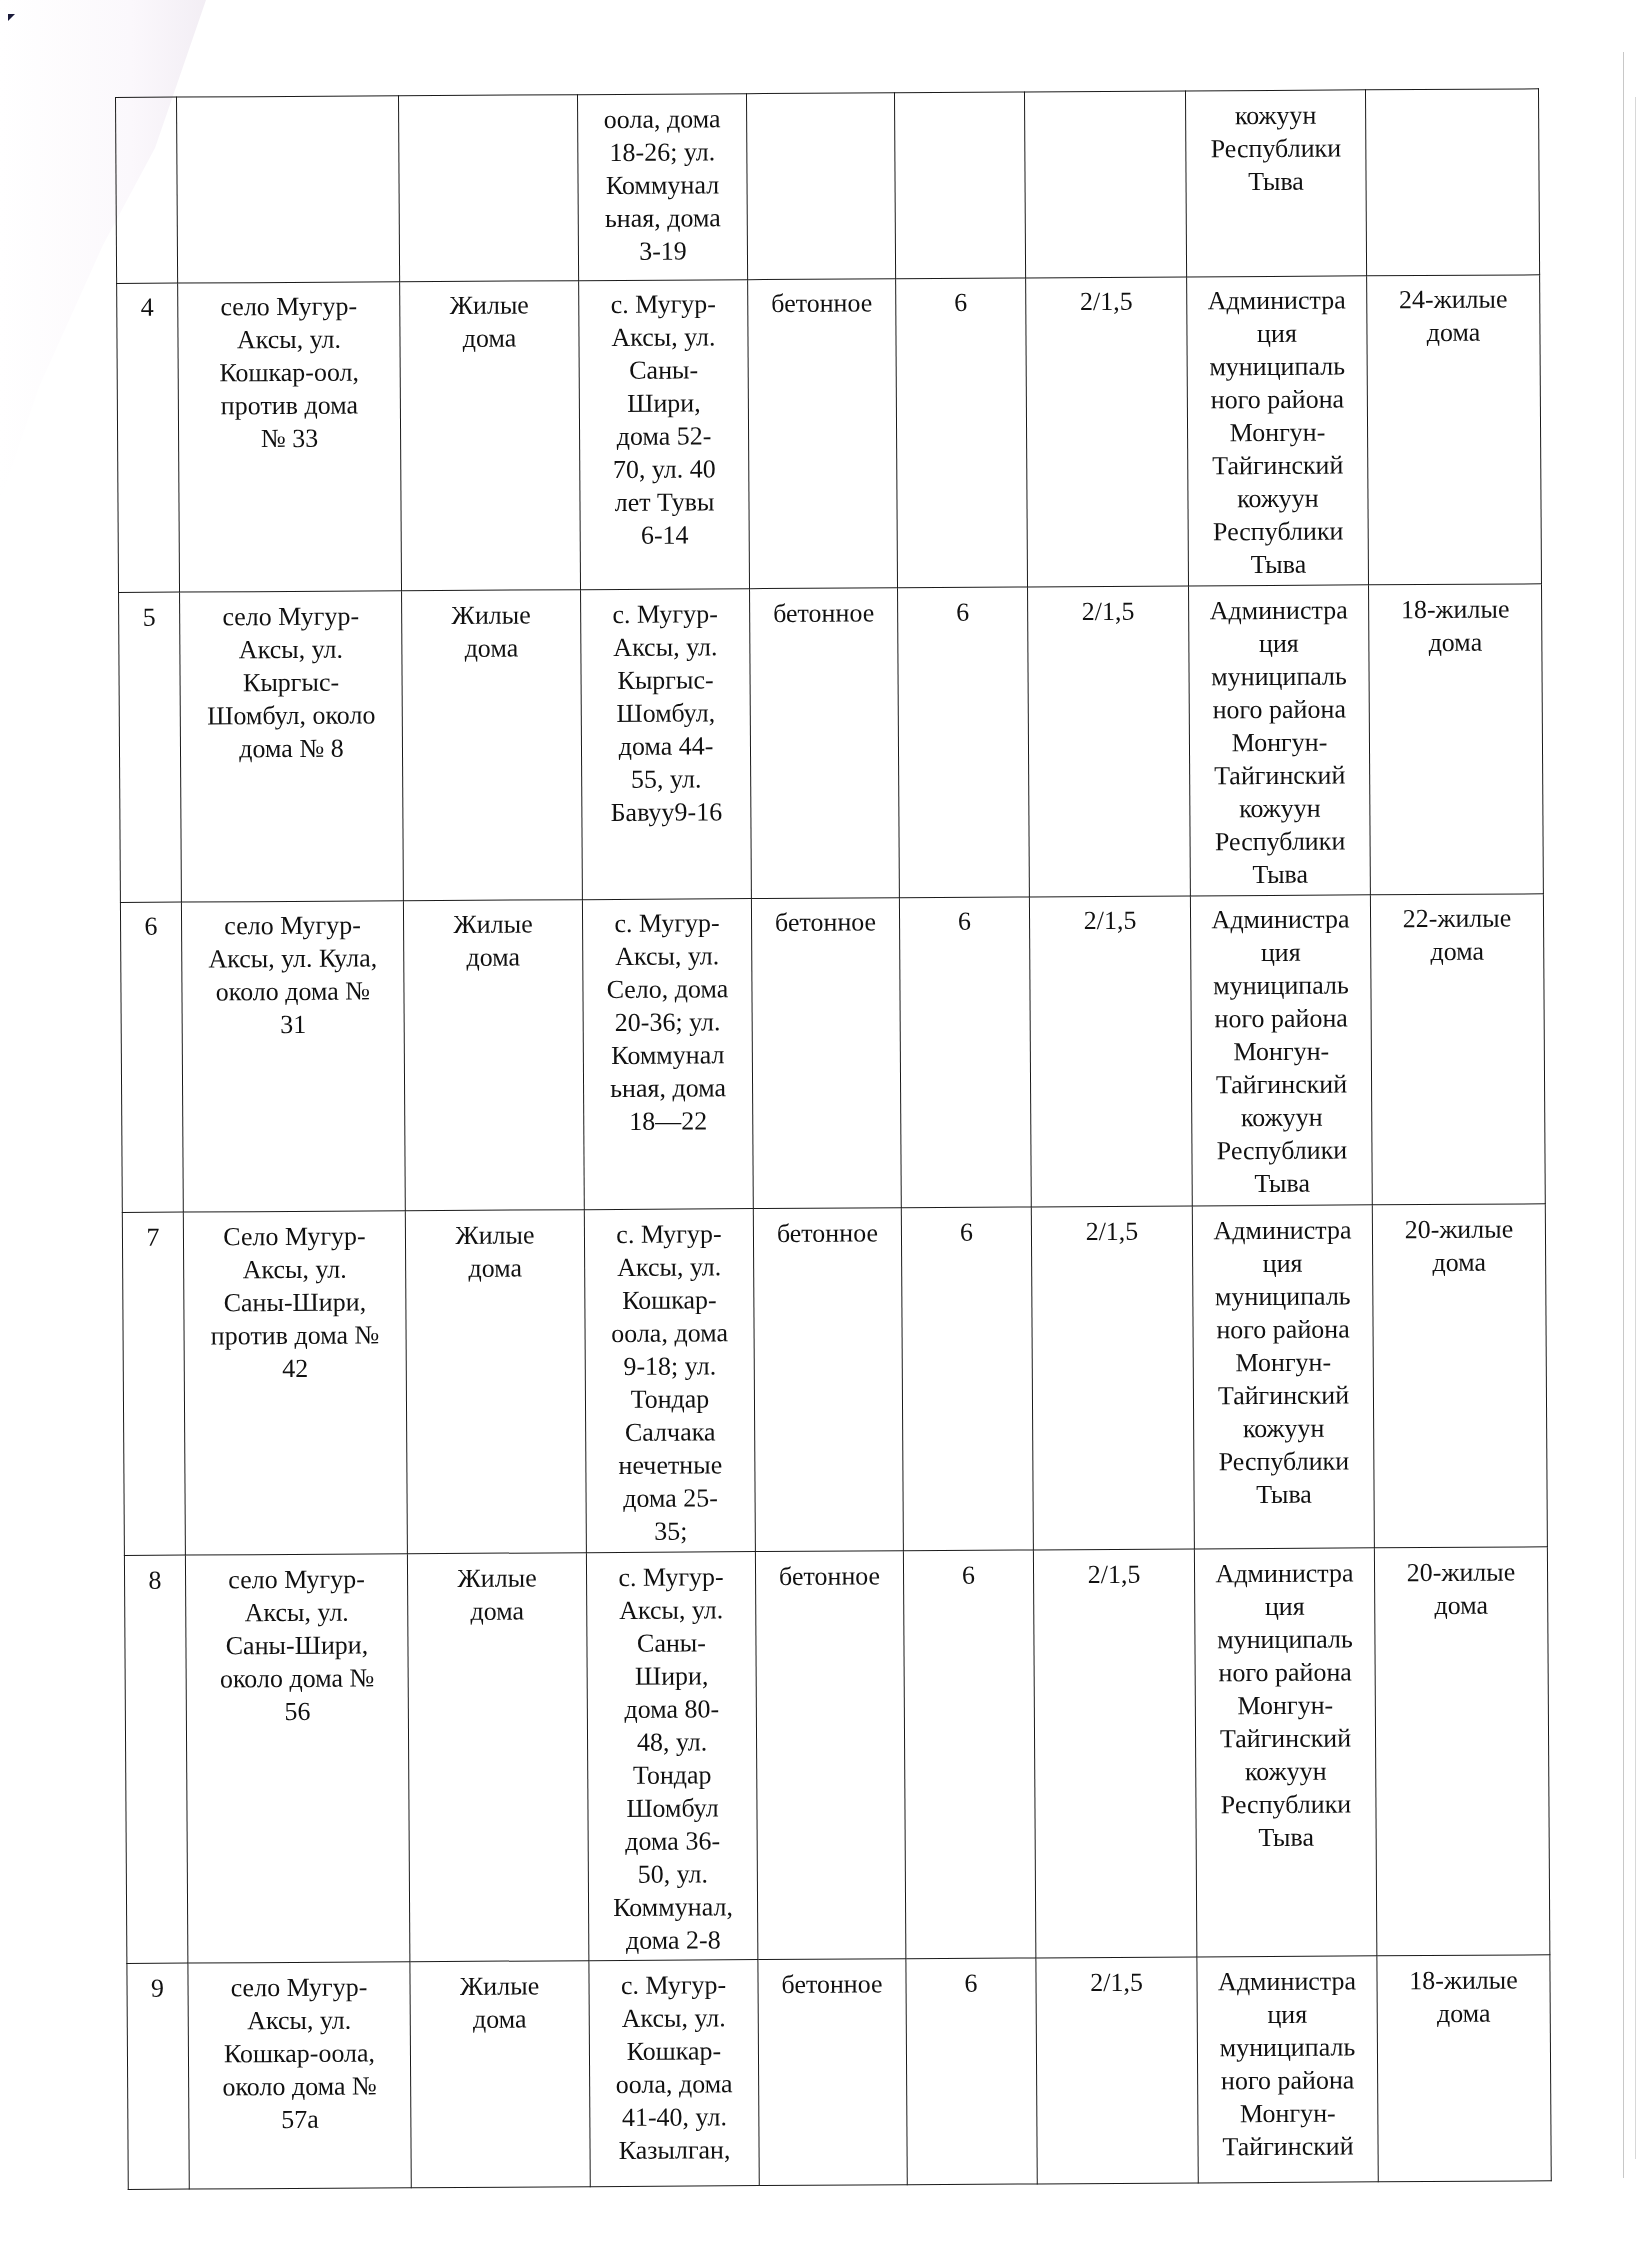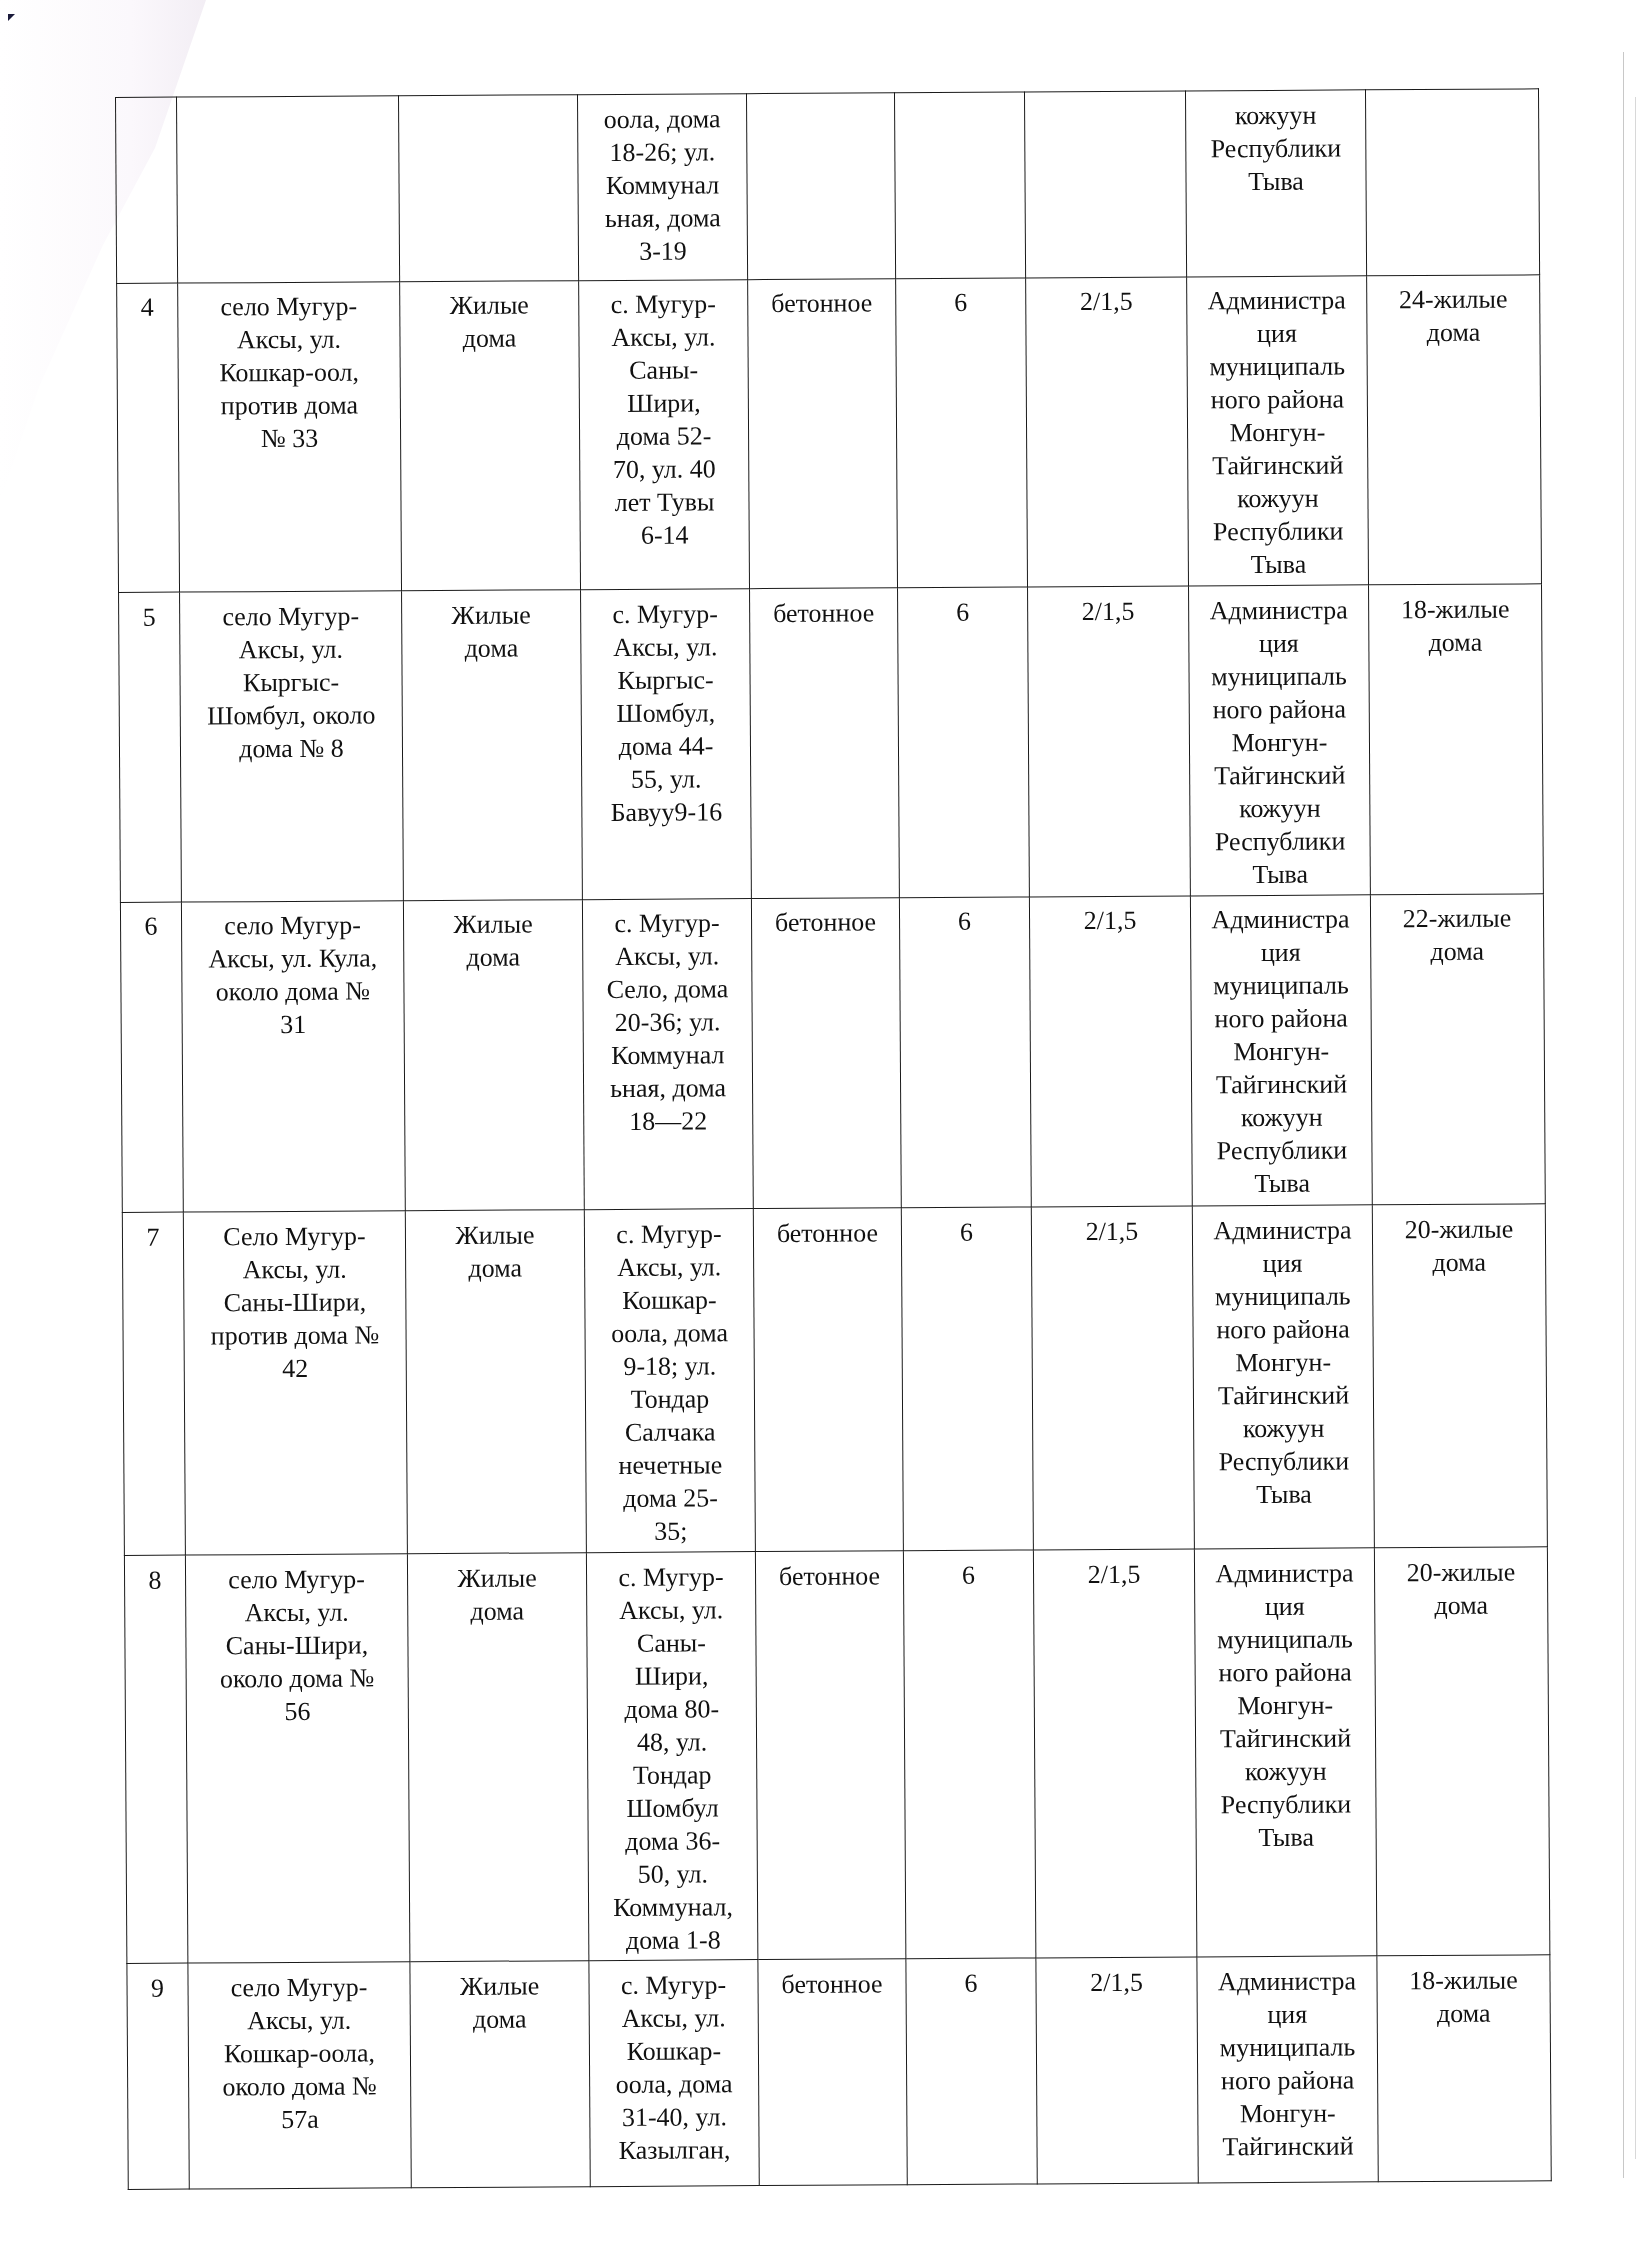--- a/index.html
+++ b/index.html
@@ -290,21 +290,21 @@
           <span class="line">Аксы, ул.</span>
           <span class="line">Саны-</span>
           <span class="line">Шири,</span>
           <span class="line">дома 80-</span>
           <span class="line">48, ул.</span>
           <span class="line">Тондар</span>
           <span class="line">Шомбул</span>
           <span class="line">дома 36-</span>
           <span class="line">50, ул.</span>
           <span class="line">Коммунал,</span>
-          <span class="line">дома 1-8</span>
+          <span class="line">дома 2-8</span>
         </td>
     <td><span>бетонное</span></td>
     <td><span>6</span></td>
     <td><span>2/1,5</span></td>
     <td class="left">
           <span class="line">Администра</span>
           <span class="line">ция</span>
           <span class="line">муниципаль</span>
           <span class="line">ного района</span>
           <span class="line">Монгун-</span>
@@ -329,21 +329,21 @@
         </td>
     <td class="left">
           <span class="line">Жилые</span>
           <span class="line">дома</span>
         </td>
     <td>
           <span class="line">с. Мугур-</span>
           <span class="line">Аксы, ул.</span>
           <span class="line">Кошкар-</span>
           <span class="line">оола, дома</span>
-          <span class="line">31-40, ул.</span>
+          <span class="line">41-40, ул.</span>
           <span class="line">Казылган,</span>
         </td>
     <td><span>бетонное</span></td>
     <td><span>6</span></td>
     <td><span>2/1,5</span></td>
     <td class="left">
           <span class="line">Администра</span>
           <span class="line">ция</span>
           <span class="line">муниципаль</span>
           <span class="line">ного района</span>

